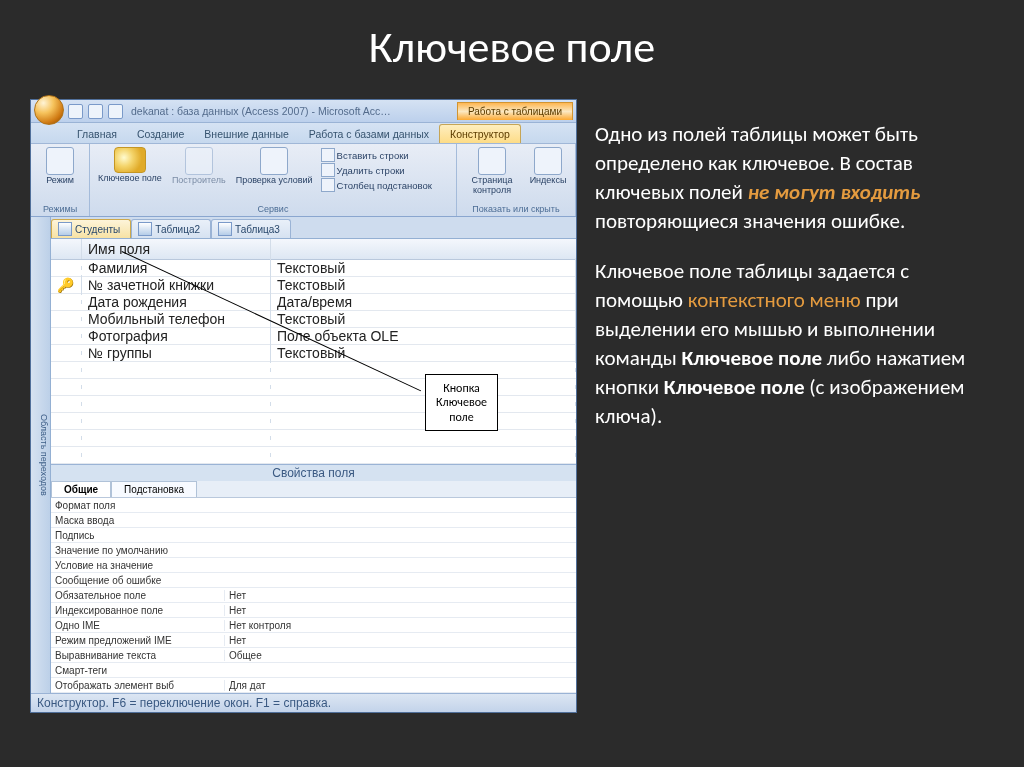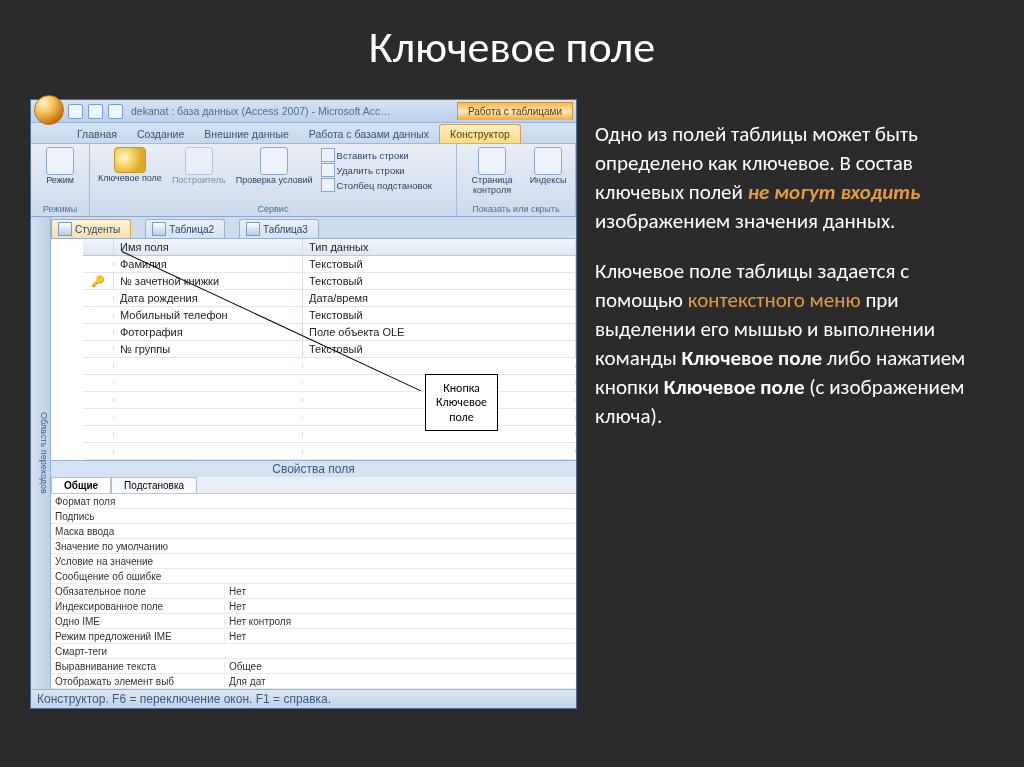--- a/index.html
+++ b/index.html
@@ -142,40 +142,39 @@
     writing-mode: vertical-rl;
     text-align: center;
     padding: 8px 1px;
   }
   .main { flex: 1; }
   .doctabs {
     display: flex;
     background: #cedcee;
     border-bottom: 1px solid #94b0d3;
     padding: 2px 0 0 0;
-    gap: 14px;
+    gap: 0;
     font-size: 10px;
   }
   .doctab {
     display:flex; align-items:center; gap:3px;
     padding: 2px 10px 2px 6px;
     border: 1px solid #9ab3d5;
     border-bottom: none;
     background: linear-gradient(#e9f0f9,#d6e2f1);
     border-radius: 3px 3px 0 0;
     color:#28476b;
   }
   .doctab.active { background: linear-gradient(#fdf4d9,#f7e2a4); border-color:#cda94c;}
   .doctab .tico { width:12px;height:12px; background:linear-gradient(#fff,#b5cde8); border:1px solid #7a9ac9;}
 
   .grid {
     background: #fff;
-    font-size: 11px;
+    font-size: 14px;
     color: #222;
-    padding-left: 32px;
   }
   .grid .hdr {
     display:flex; background: linear-gradient(#f4f7fc,#dde7f3);
     border-bottom: 1px solid #b9c8dc;
   }
   .grid .hdr div, .grid .row div {
     padding: 2px 6px;
     border-right: 1px solid #d3dde9;
   }
   .c0{width:18px; text-align:center;}
@@ -303,21 +302,20 @@
                 </div>
               <div class="doctab">
                   <span class="tico"></span>
                   <span>Таблица3</span>
                 </div>
             </div>
             <div class="grid">
               <div class="hdr">
                 <div class="c0"></div>
                 <div class="c1">Имя поля</div>
-                <div class="c2">Тип данных</div>
               </div>
               <div id="grid-rows">
                   <div class="row">
                     <div class="c0"></div>
                     <div class="c1">Фамилия</div>
                     <div class="c2">Текстовый</div>
                   </div>
                   <div class="row keyrow">
                     <div class="c0">🔑</div>
                     <div class="c1">№ зачетной книжки</div>
@@ -381,25 +379,25 @@
             <div class="proptabs">
               <div class="proptab active">Общие</div>
               <div class="proptab">Подстановка</div>
             </div>
             <div class="propbody" id="prop-rows">
                 <div class="prow">
                   <div class="pl">Формат поля</div>
                   <div class="pv"></div>
                 </div>
                 <div class="prow">
+                  <div class="pl">Маска ввода</div>
+                  <div class="pv"></div>
+                </div>
+                <div class="prow">
                   <div class="pl">Подпись</div>
-                  <div class="pv"></div>
-                </div>
-                <div class="prow">
-                  <div class="pl">Маска ввода</div>
                   <div class="pv"></div>
                 </div>
                 <div class="prow">
                   <div class="pl">Значение по умолчанию</div>
                   <div class="pv"></div>
                 </div>
                 <div class="prow">
                   <div class="pl">Условие на значение</div>
                   <div class="pv"></div>
                 </div>
@@ -417,44 +415,44 @@
                 </div>
                 <div class="prow">
                   <div class="pl">Одно IME</div>
                   <div class="pv">Нет контроля</div>
                 </div>
                 <div class="prow">
                   <div class="pl">Режим предложений IME</div>
                   <div class="pv">Нет</div>
                 </div>
                 <div class="prow">
-                  <div class="pl">Смарт-теги</div>
-                  <div class="pv"></div>
-                </div>
-                <div class="prow">
                   <div class="pl">Выравнивание текста</div>
                   <div class="pv">Общее</div>
+                </div>
+                <div class="prow">
+                  <div class="pl">Смарт-теги</div>
+                  <div class="pv"></div>
                 </div>
                 <div class="prow">
                   <div class="pl">Отображать элемент выб</div>
                   <div class="pv">Для дат</div>
                 </div>
               </div>
           </div>
         </div>
         <div class="status">Конструктор.  F6 = переключение окон.  F1 = справка.</div>
       </div>
 
       <div class="callout-line" style="left:92px; top:152px; width:330px; transform: rotate(25deg);"></div>
       <div class="callout-box" style="left:395px; top:275px;">Кнопка<br>Ключевое<br>поле</div>
 
     </div>
 
     <div class="right">
       <p>
-        <span>Одно из полей таблицы может быть определено как ключевое. В состав ключевых полей </span><span class="em1">не могут входить</span><span> изображением значения данных.</span>
+        <span>Одно из полей таблицы может быть определено как ключевое. В состав ключевых полей </span><span class="em1">не могут входить</span><span> повторяющиеся значения ошибке.</span>
       </p>
       <p>
         <span>Ключевое поле таблицы задается с помощью </span><span class="em2">контекстного меню</span><span> при выделении его мышью и выполнении команды </span><span class="em3">Ключевое поле</span><span> либо нажатием кнопки </span><span class="em3">Ключевое поле</span><span> (с изображением ключа).</span>
       </p>
     </div>
   </div>
 </div>
 
 </body></html>

